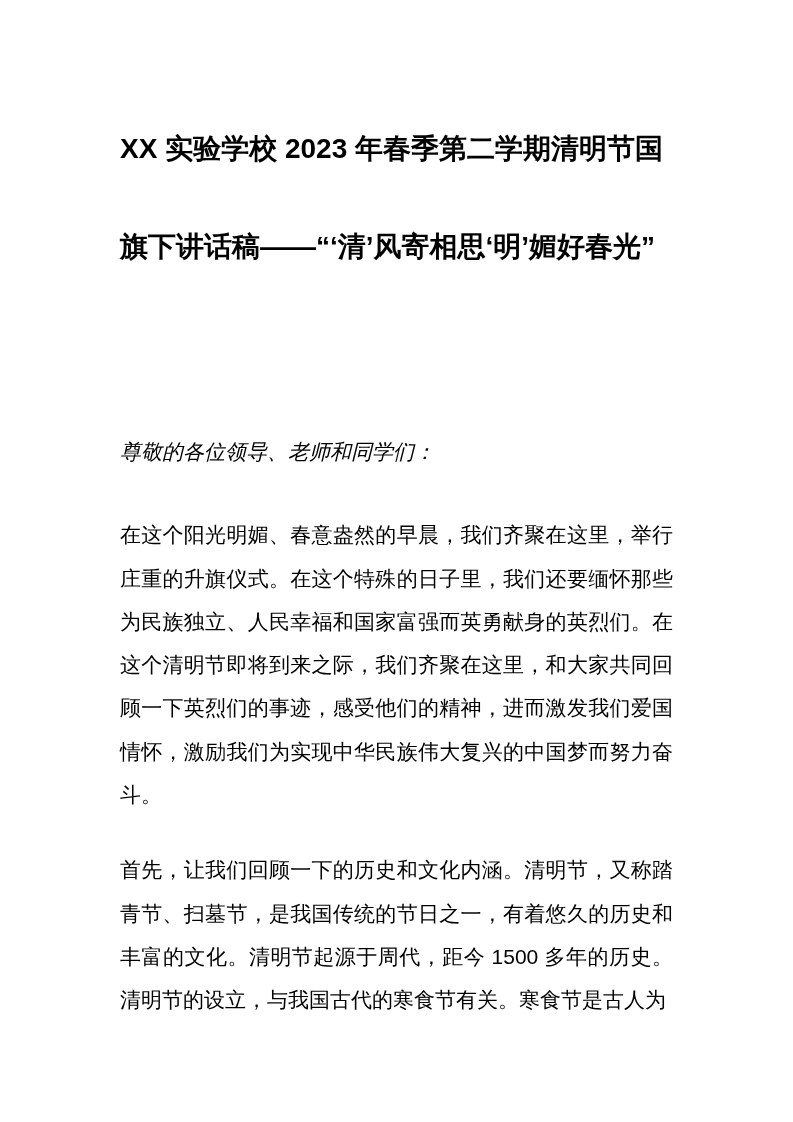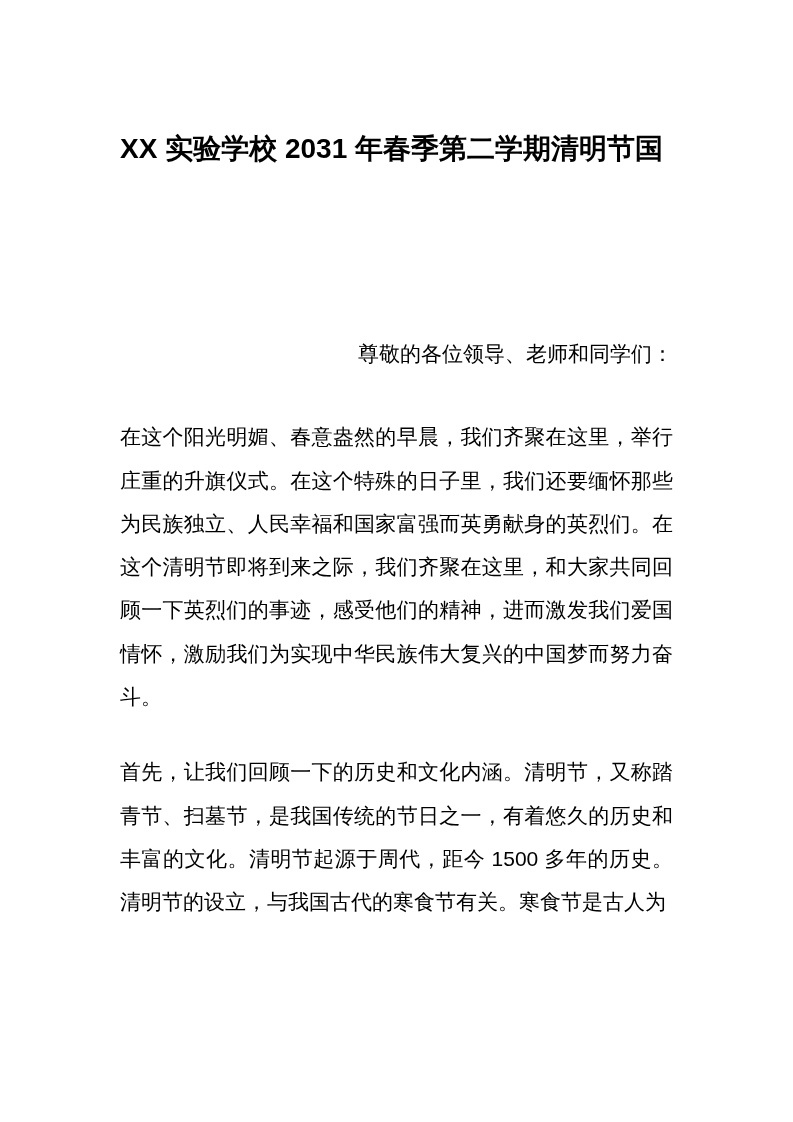--- a/index.html
+++ b/index.html
@@ -29,36 +29,38 @@
     text-align: left;
   }
   .body-text {
     font-size: 21px;
     line-height: 43.3px;
     text-align: justify;
     color: #000000;
   }
   .greeting {
     margin-top: 134px;
-    text-align: right;
+    text-align: left;
+    font-style: italic;
   }
   .para-opening {
     margin-top: 40px;
   }
   .para-history {
     margin-top: 32px;
   }
 </style>
 </head>
 <body>
 
 <div class="page">
 
   <div class="doc-title">
-    <div class="title-line">XX 实验学校 2031 年春季第二学期清明节国</div>
+    <div class="title-line">XX 实验学校 2023 年春季第二学期清明节国</div>
+    <div class="title-line">旗下讲话稿——“‘清’风寄相思‘明’媚好春光”</div>
   </div>
 
   <div class="body-text greeting">尊敬的各位领导、老师和同学们：</div>
 
   <div class="body-text para-opening">在这个阳光明媚、春意盎然的早晨，我们齐聚在这里，举行庄重的升旗仪式。在这个特殊的日子里，我们还要缅怀那些为民族独立、人民幸福和国家富强而英勇献身的英烈们。在这个清明节即将到来之际，我们齐聚在这里，和大家共同回顾一下英烈们的事迹，感受他们的精神，进而激发我们爱国情怀，激励我们为实现中华民族伟大复兴的中国梦而努力奋斗。</div>
 
   <div class="body-text para-history">首先，让我们回顾一下的历史和文化内涵。清明节，又称踏青节、扫墓节，是我国传统的节日之一，有着悠久的历史和丰富的文化。清明节起源于周代，距今 1500 多年的历史。清明节的设立，与我国古代的寒食节有关。寒食节是古人为</div>
 
 </div>
 

